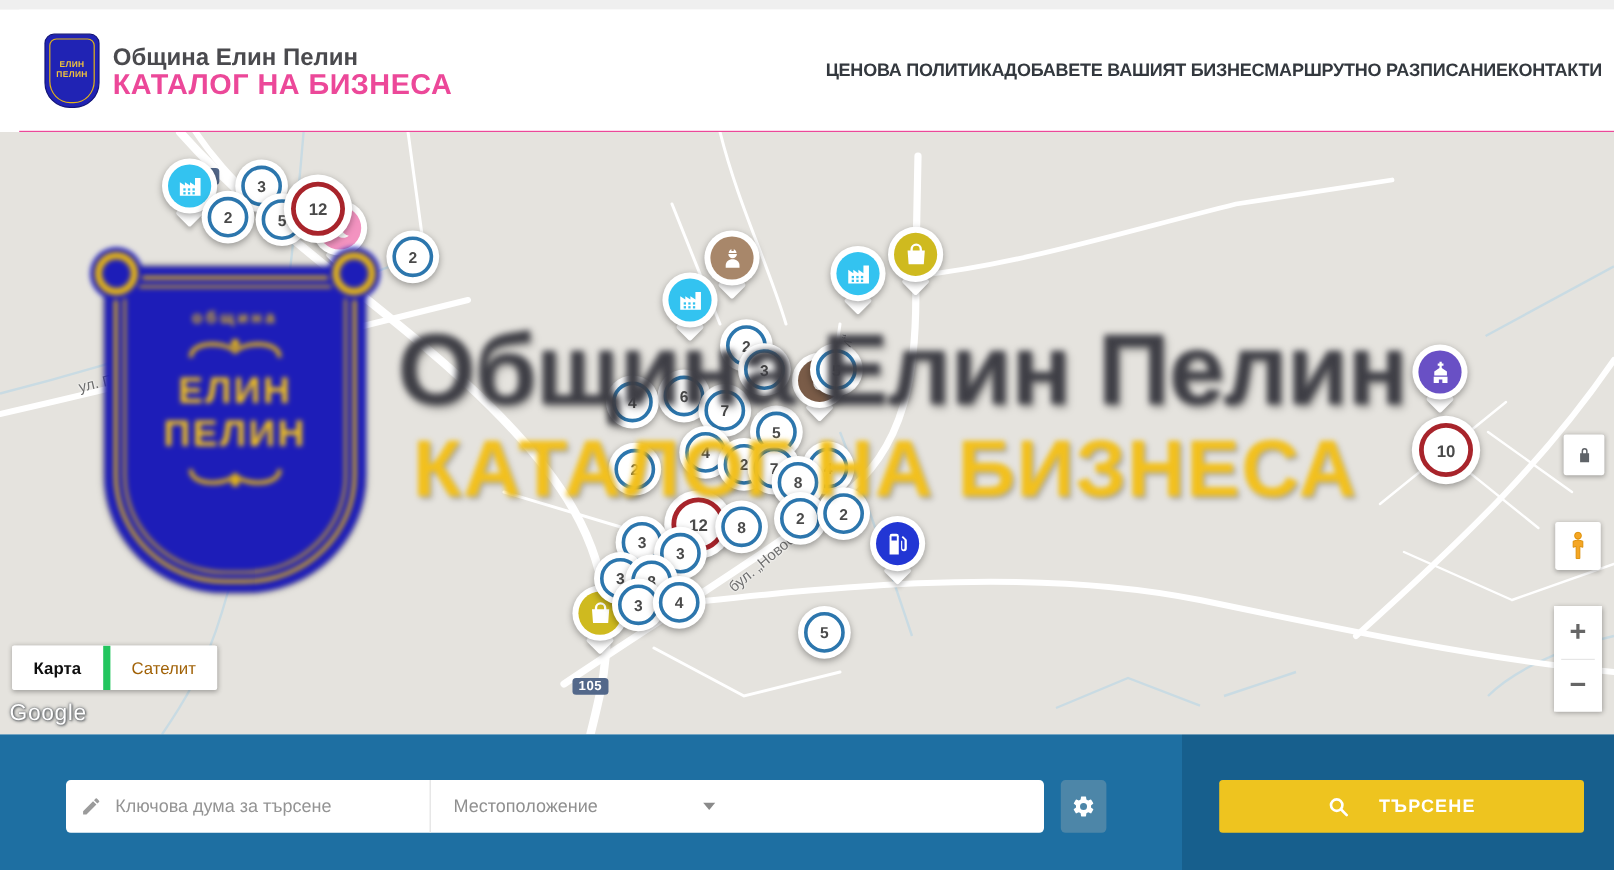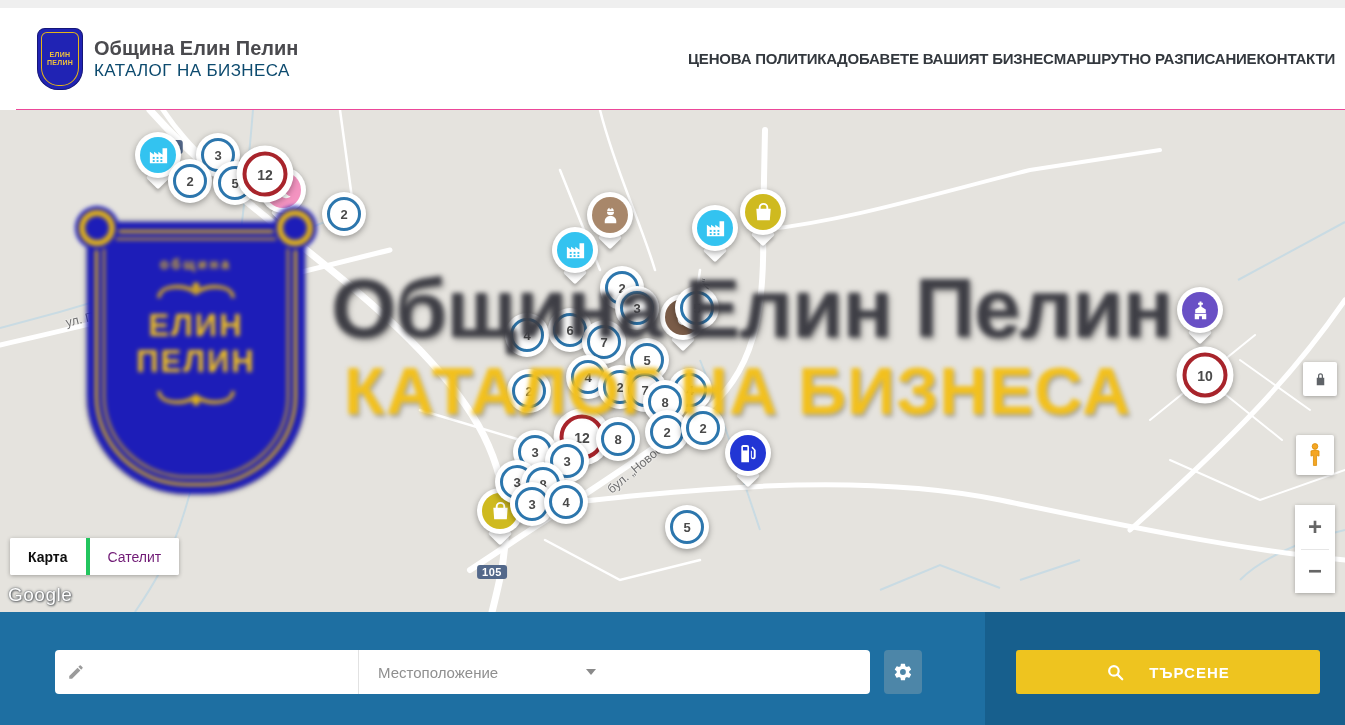--- a/index.html
+++ b/index.html
@@ -7,21 +7,21 @@
   .page{position:relative;width:1345px;height:725px}
 
   
   .top-strip{position:absolute;left:0;top:0;width:100%;height:8px;background:#efefef}
   header{position:absolute;left:16px;top:8px;width:100%;height:102px;background:#fff;border-bottom:1px solid #ec4899;display:flex;justify-content:space-between;z-index:30}
   .brand{display:flex;align-items:center;gap:11px;margin-left:21px;cursor:pointer}
   .mini-shield{width:46px;height:62px;background:#2023b4;border:1px solid #141678;border-radius:8px 8px 46% 46%/8px 8px 34% 34%;position:relative;display:flex;flex-direction:column;align-items:center;justify-content:center}
   .mini-shield::before{content:"";position:absolute;inset:3px;border:1px solid #e3b417;border-radius:6px 6px 46% 46%/6px 6px 34% 34%}
   .mini-shield span{color:#f0c33c;font-size:7px;font-weight:700;line-height:8px;letter-spacing:.3px}
   .brand-title{font-size:20px;font-weight:700;color:#4a4a4e;line-height:24px}
-  .brand-subtitle{font-size:17px;font-weight:400;color:#0c4a6e;letter-spacing:.4px;line-height:22px}
+  .brand-subtitle{font-size:24px;font-weight:700;color:#ec4899;letter-spacing:.4px;line-height:22px}
   nav{display:flex;align-items:center;margin-right:26px}
   nav a{font-size:15px;font-weight:700;color:#33383e;text-decoration:none;letter-spacing:-.2px;cursor:pointer;white-space:nowrap}
 
   
   .map{position:absolute;left:0;top:110px;width:1345px;height:502px;background:#e5e3de;overflow:hidden}
   .roads{position:absolute;left:0;top:0;z-index:0}
   .labels-layer,.markers-layer{position:absolute;inset:0;z-index:1}
   .markers-layer{z-index:2}
   .road-chip{position:absolute;transform:translate(-50%,-50%);background:#53688a;color:#fff;font-size:11px;font-weight:700;padding:1px 5px;border-radius:3px;letter-spacing:.5px}
   .street-label{position:absolute;transform:translate(-50%,-50%);color:#6f6f6f;font-size:12.5px;white-space:nowrap;text-shadow:0 0 2px #fff,0 0 2px #fff}
@@ -48,21 +48,21 @@
   .wm-top{color:#e8bd1c;font-size:14px;font-weight:700;letter-spacing:3px;margin-bottom:2px}
   .wm-name{color:#f0c020;font-size:31px;font-weight:700;letter-spacing:2px;line-height:36px;text-align:center}
   .wm-fl{margin:4px 0}
   .wm-title{position:absolute;left:331px;top:150px;font-size:84px;font-weight:700;color:#3e3e45;letter-spacing:-1px;white-space:nowrap;filter:blur(2.6px);text-shadow:2px 3px 4px rgba(0,0,0,.3)}
   .wm-subtitle{position:absolute;left:344px;top:242px;font-size:67px;font-weight:700;color:#f2c01d;letter-spacing:1px;white-space:nowrap;filter:blur(2.2px);text-shadow:2px 3px 3px rgba(0,0,0,.28)}
 
   
   .map-tabs{position:absolute;left:10px;top:428px;height:37px;display:flex;background:#fff;border-radius:2px;box-shadow:0 1px 4px rgba(0,0,0,.3);overflow:hidden;z-index:5}
   .map-tabs button{border:0;background:#fff;padding:0 18px;font-size:14px;font-family:inherit;cursor:pointer}
   .map-tabs button.active{font-weight:700;color:#0e0e0e}
-  .map-tabs button:not(.active){color:#701a75;border-left:4px solid #22c55e}
+  .map-tabs button:not(.active){color:#a16207;border-left:6px solid #22c55e}
   .google-logo{position:absolute;left:8px;bottom:6px;font-size:19px;font-weight:400;color:#fff;letter-spacing:.5px;z-index:5;cursor:pointer;text-shadow:0 0 3px rgba(90,94,99,.95),0 0 1px rgba(90,94,99,.95),1px 1px 2px rgba(60,64,67,.7)}
   .attribution{position:absolute;right:4px;bottom:2px;z-index:5;display:flex;gap:15px;background:rgba(255,255,255,.68);padding:2px 5px;font-size:10.5px;color:#3c3c3c}
   .attribution a{color:#3c3c3c;text-decoration:none;cursor:pointer}
   .ctl{position:absolute;background:#fff;border:0;box-shadow:0 1px 4px rgba(0,0,0,.3);border-radius:2px;z-index:5;cursor:pointer;display:flex;align-items:center;justify-content:center}
   .lock-btn{left:1303px;top:252px;width:34px;height:34px}
   .pegman-btn{left:1296px;top:325px;width:38px;height:40px}
   .zoom-ctl{position:absolute;left:1295px;top:395px;width:40px;height:88px;background:#fff;border-radius:2px;box-shadow:0 1px 4px rgba(0,0,0,.3);z-index:5;display:flex;flex-direction:column}
   .zoom-ctl button{flex:1;border:0;background:#fff;font-size:24px;font-weight:700;color:#666;cursor:pointer;font-family:inherit;line-height:1}
   .zc-div{height:1px;background:#e6e6e6;margin:0 6px}
 
@@ -406,20 +406,21 @@
     </div>
   </div>
 
   <div class="search-bar">
     <div class="sb-left">
       <div class="search-fields">
         <div class="field keyword">
           <svg width="18" height="18" viewBox="0 0 24 24">
               <path fill="#9b9b9b" d="M3 17.25V21h3.75L17.81 9.94l-3.75-3.75L3 17.25zM20.71 7.04a1 1 0 0 0 0-1.41L18.37 3.29a1 1 0 0 0-1.41 0l-1.83 1.83 3.75 3.75 1.83-1.83z"></path>
             </svg>
+          <input type="text" placeholder="Ключова дума за търсене" style="">
         </div>
         <div class="field sel loc">
           <span>Местоположение</span>
           <i class="caret"></i>
         </div>
       </div>
       <button class="gear-btn">
         <svg width="20" height="20" viewBox="0 0 24 24">
             <path fill="#fff" d="M19.4 13c.04-.33.06-.66.06-1s-.02-.67-.06-1l2.1-1.65a.5.5 0 0 0 .12-.64l-2-3.46a.5.5 0 0 0-.61-.22l-2.49 1a7.3 7.3 0 0 0-1.73-1l-.38-2.65A.5.5 0 0 0 13.92 2h-4a.5.5 0 0 0-.5.42l-.37 2.65c-.63.26-1.2.6-1.74 1l-2.48-1a.5.5 0 0 0-.61.22l-2 3.46a.5.5 0 0 0 .12.64L4.44 11c-.04.33-.06.66-.06 1s.02.67.06 1l-2.1 1.65a.5.5 0 0 0-.12.64l2 3.46c.14.24.42.34.61.22l2.49-1c.53.4 1.1.74 1.73 1l.38 2.65c.04.24.25.42.5.42h4c.25 0 .46-.18.5-.42l.37-2.65c.63-.26 1.2-.6 1.74-1l2.48 1c.2.1.47 0 .61-.22l2-3.46a.5.5 0 0 0-.12-.64L19.4 13zm-7.48 2.5a3.5 3.5 0 1 1 0-7 3.5 3.5 0 0 1 0 7z"></path>
           </svg>

